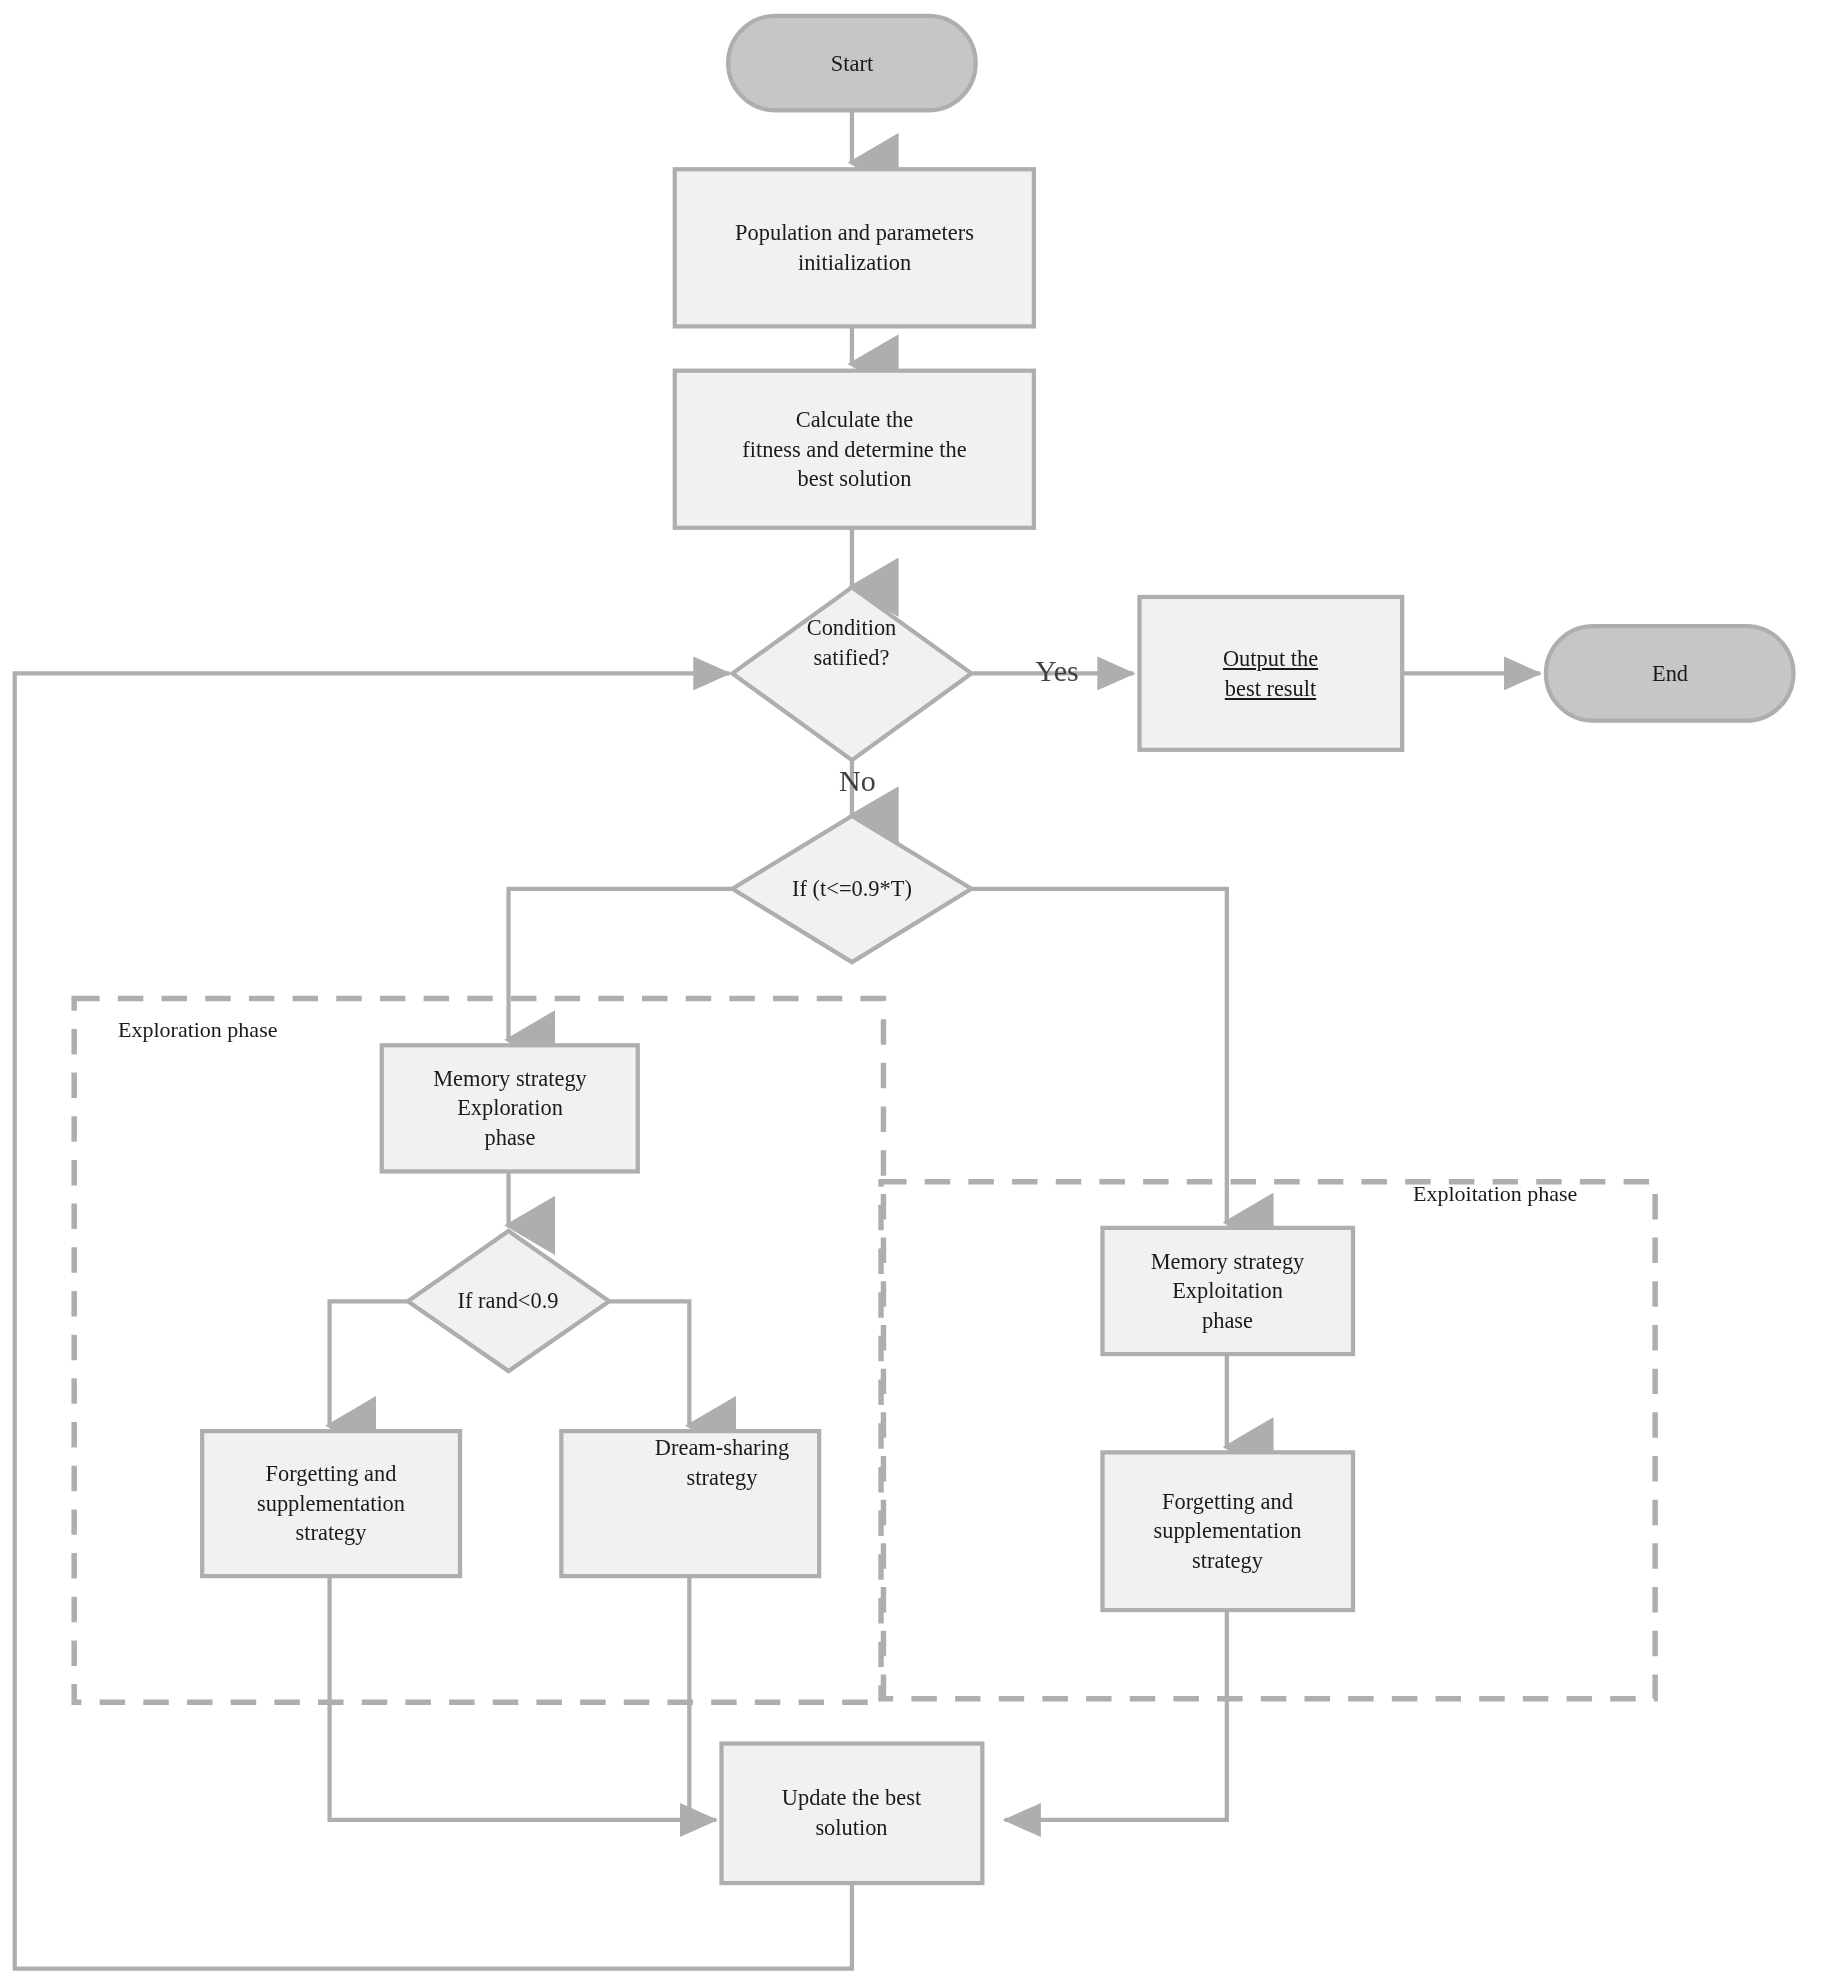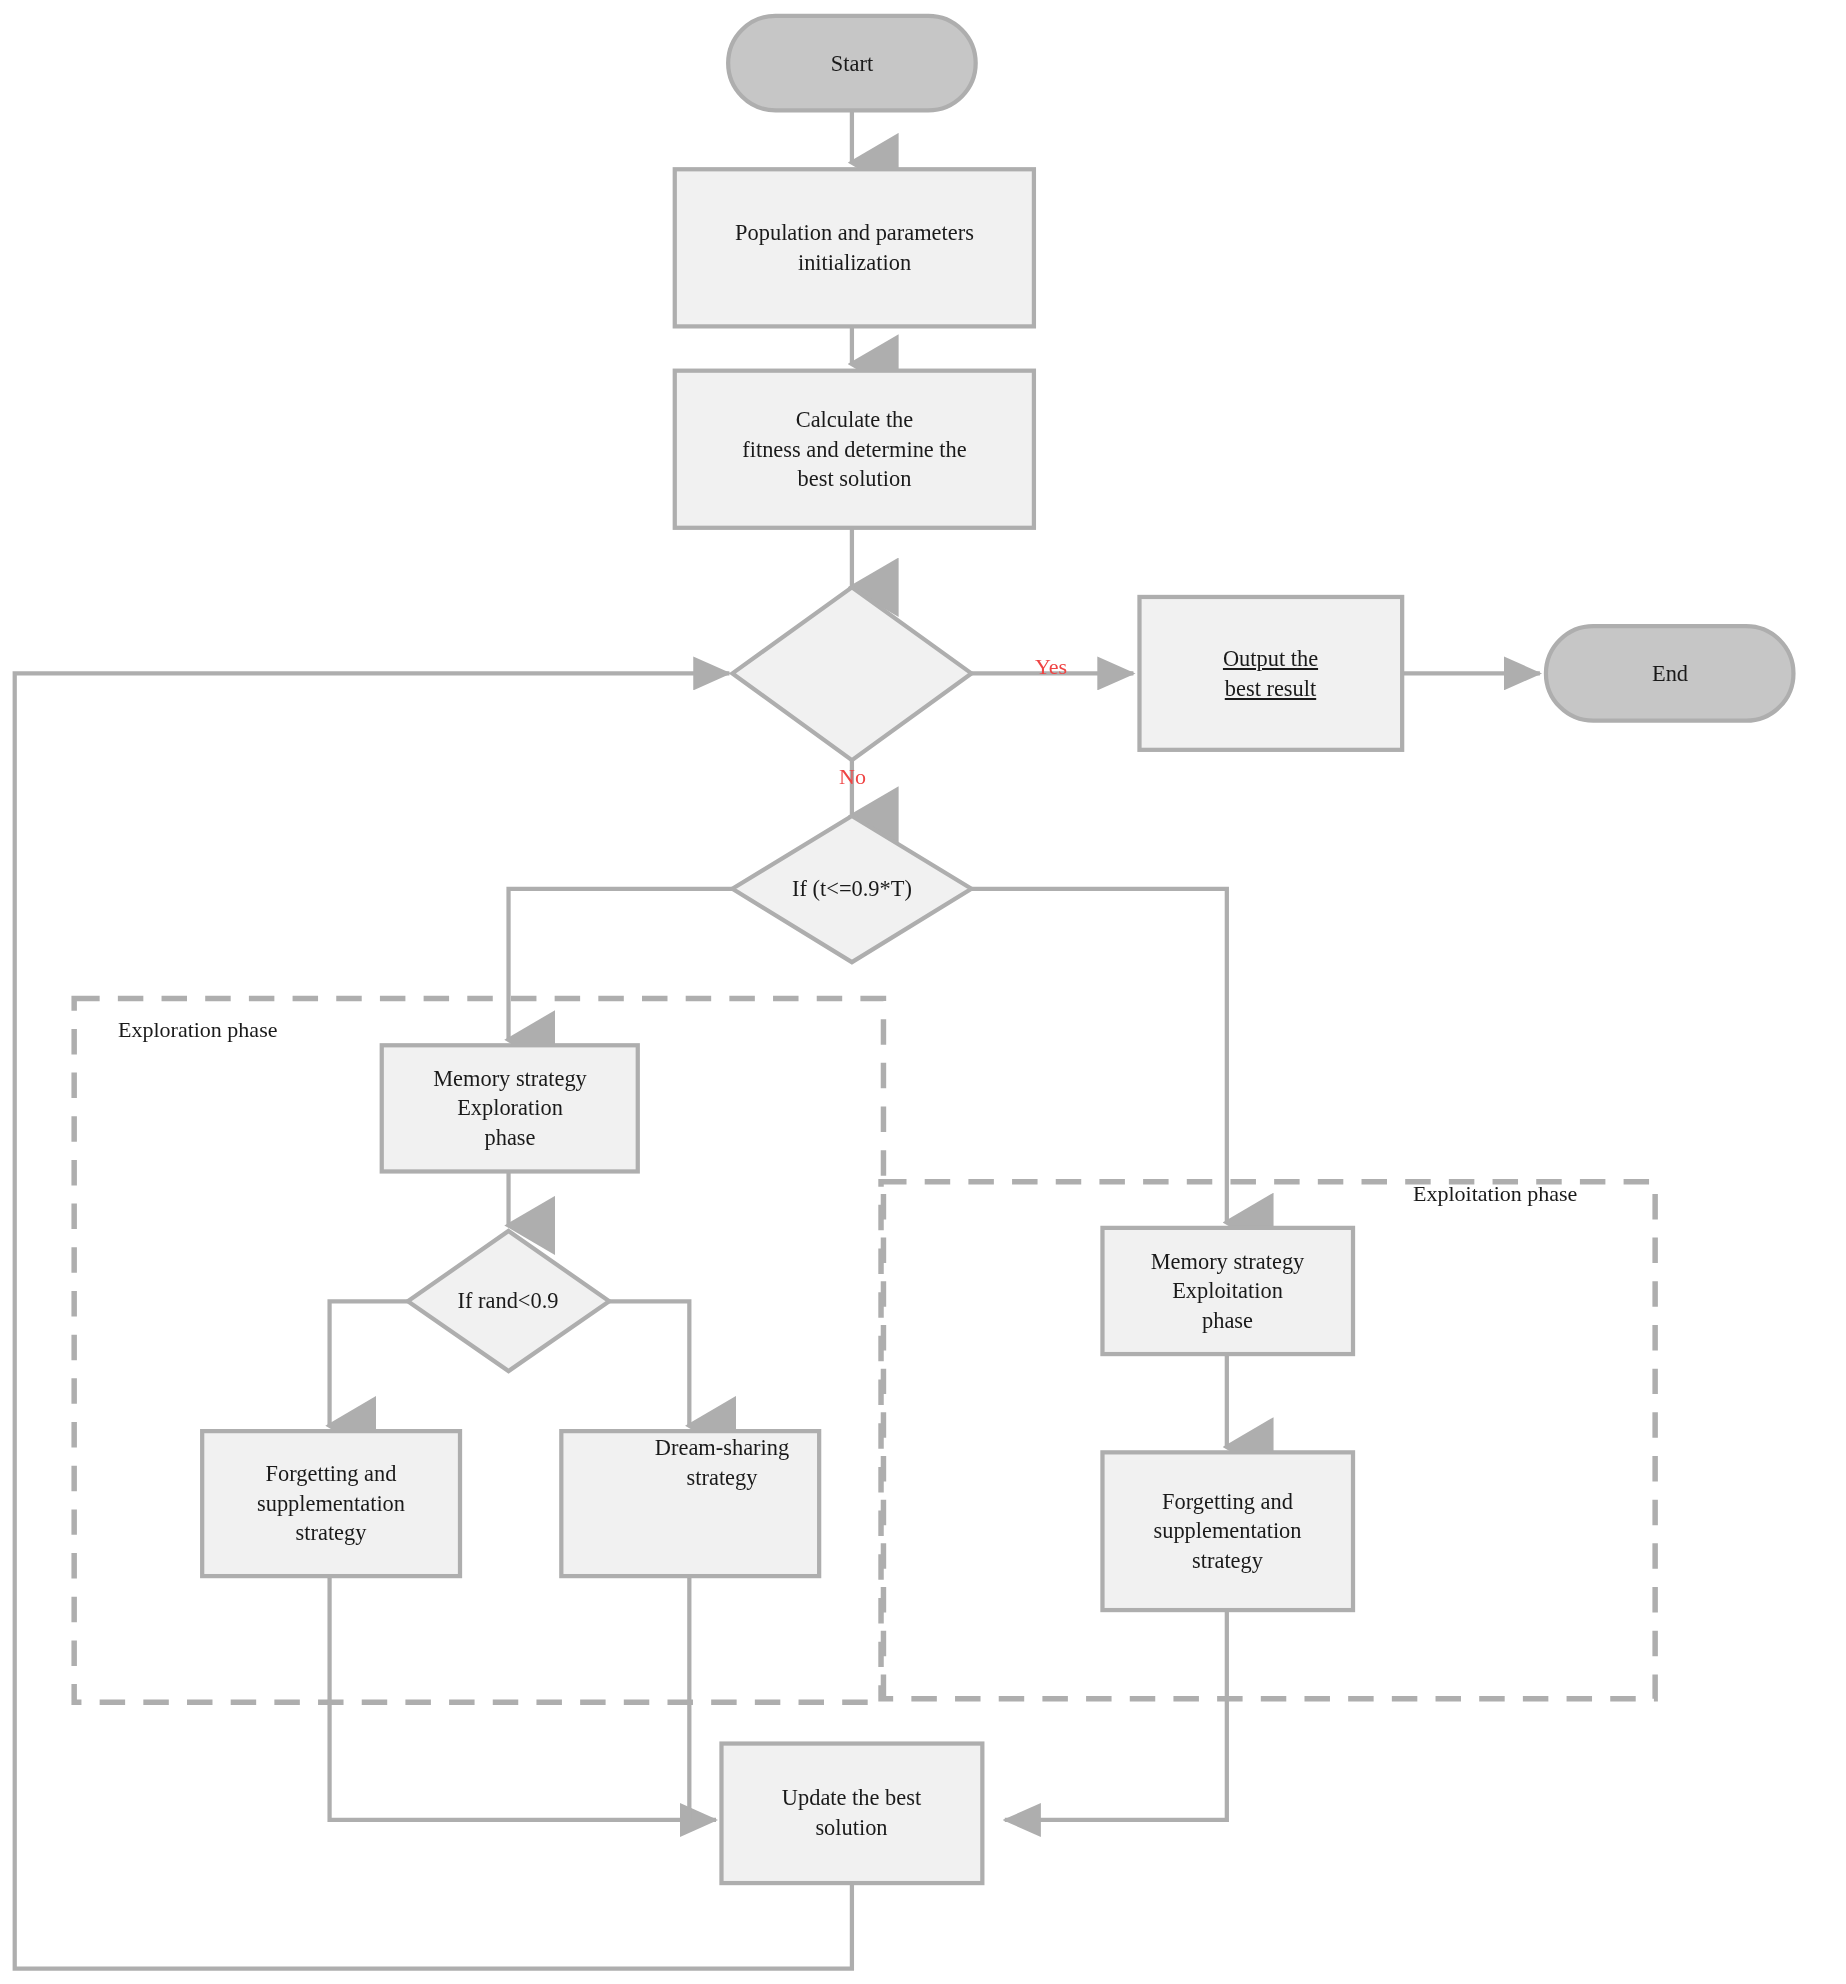--- a/index.html
+++ b/index.html
@@ -19,22 +19,22 @@
     justify-content:center;
     text-align:center;
     color:#1a1a1a;
     font-size:22.4px;
     line-height:1.32;
     white-space:pre-line;
     pointer-events:none;
   }
   .edge-label{
     position:absolute;
-    color:#ef4444;
-    font-size:22px;
+    color:#404040;
+    font-size:30px;
     line-height:1;
     white-space:nowrap;
   }
   .group-label{
     position:absolute;
     color:#1a1a1a;
     font-size:22px;
     line-height:1;
     white-space:nowrap;
   }
@@ -139,20 +139,22 @@
 
   <div class="node-label" style="left:728px;top:16px;width:248px;height:95px;">Start</div>
 
   <div class="node-label" style="left:675px;top:371px;width:359px;height:157px;">Calculate the
 fitness and determine the
 best solution</div>
 
   <div class="node-label" style="left:675px;top:169px;width:359px;height:157px;">Population and parameters
 initialization</div>
 
+  <div class="node-label" style="left:732px;top:613px;width:239px;height:121px;align-items:flex-start;">Condition
+satified?</div>
 
   <div class="node-label" style="left:1139px;top:597px;width:263px;height:153px;text-decoration:underline;">Output the
 best result</div>
 
   <div class="node-label" style="left:1546px;top:626px;width:248px;height:95px;">End</div>
 
   <div class="node-label" style="left:716px;top:816px;width:272px;height:146px;">If (t&lt;=0.9*T)</div>
 
   <div class="node-label" style="left:382px;top:1045px;width:256px;height:126px;">Memory strategy
 Exploration

